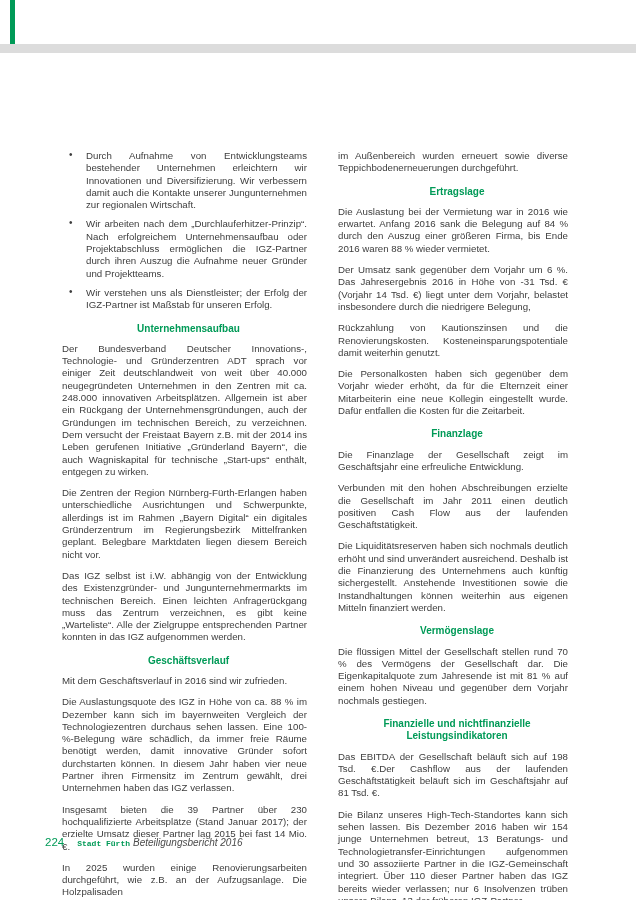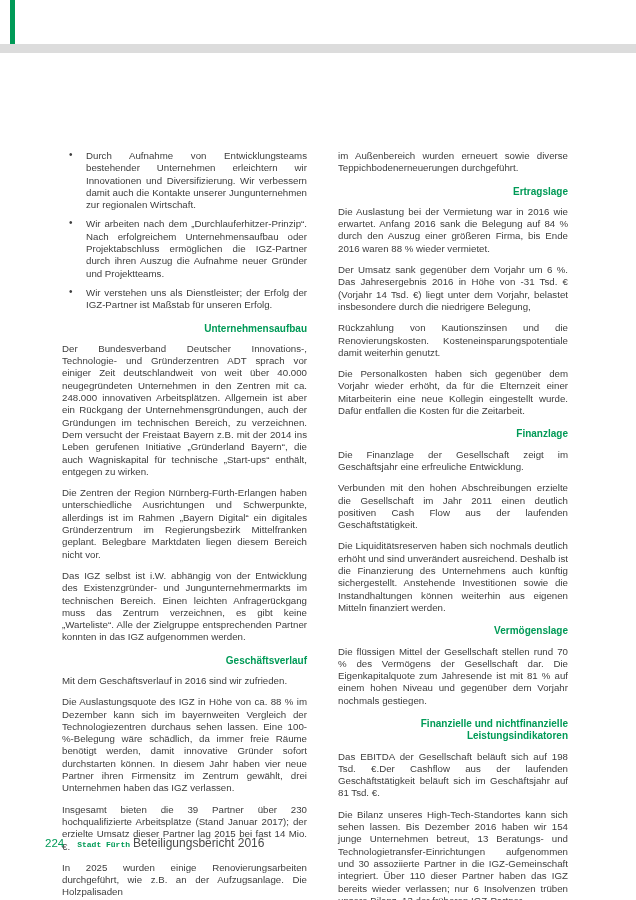--- a/index.html
+++ b/index.html
@@ -35,21 +35,21 @@
     text-align: justify;
   }
   .col-left  { width: 245px; }
   .col-right { width: 230px; }
   .col p { margin: 0 0 9px 0; }
   .heading {
     color: #009a57;
     font-weight: bold;
     font-size: 10px;
     margin: 11px 0 8px 0;
-    text-align: right;
+    text-align: center;
     padding-left: 8px;
   }
   ul.bullets {
     list-style: none;
     margin: 0 0 9px 0;
     padding: 0;
   }
   ul.bullets li {
     position: relative;
     padding-left: 24px;
@@ -75,21 +75,22 @@
   }
   .footer .brand {
     color: #009a57;
     font-weight: bold;
     font-size: 8px;
     margin-right: 3px;
     font-family: Liberation Mono, monospace;
   }
   .footer .report-title {
     color: #4a4a4a;
-    font-size: 12px;
+    font-size: 10px;
+    font-style: italic;
   }
 </style>
 </head>
 <body>
 
 <div class="green-mark"></div>
 <div class="top-band"></div>
 
 <div class="content">
 

